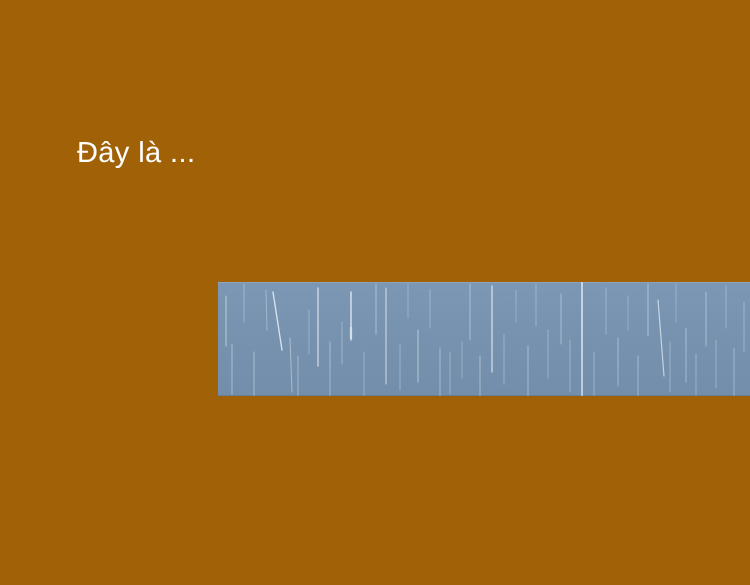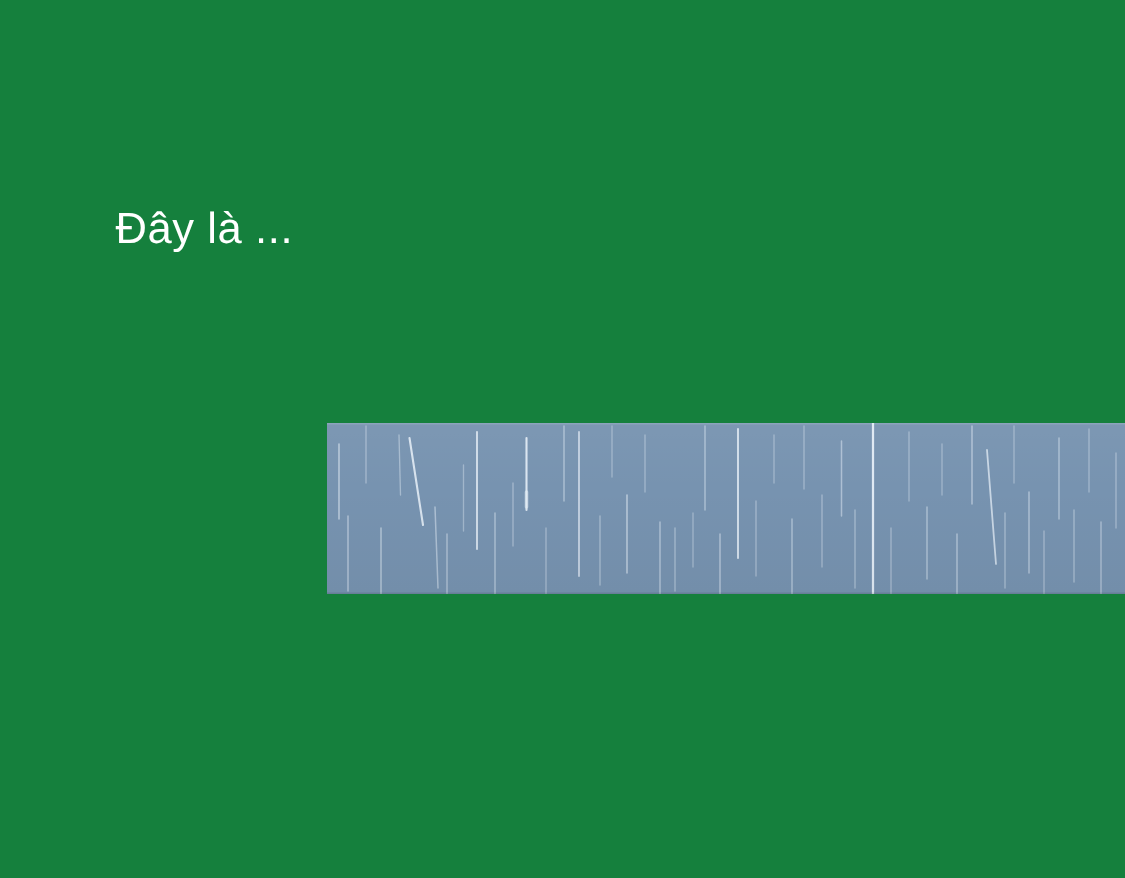--- a/index.html
+++ b/index.html
@@ -67,21 +67,21 @@
   #rain-panel .edge-bottom {
     position: absolute;
     left: 0; right: 0; bottom: 0;
     height: 1px;
     background: rgba(0,0,0,0.10);
   }
 </style>
 </head>
 <body style="background: rgb(0, 0, 0);">
 
-<div id="stage" style="width: 750px; height: 585px; background: #15803d;">
+<div id="stage" style="width: 750px; height: 585px; background: #a16207;">
 
   <div id="caption" style="color: rgb(255, 255, 255);">Đây là ...</div>
 
   <div id="rain-panel" style="left: 218px; top: 282px; width: 532px; height: 114px; background: rgb(119, 147, 176);">
     <svg id="rain-svg" viewBox="0 0 532 114" preserveAspectRatio="none" xmlns="http://www.w3.org/2000/svg">
         <line x1="8" y1="14" x2="8" y2="64" stroke="#e8f0f8" stroke-width="1.1" stroke-opacity="0.55" stroke-linecap="round"></line>
         <line x1="14" y1="62" x2="14" y2="112" stroke="#e8f0f8" stroke-width="1" stroke-opacity="0.5" stroke-linecap="round"></line>
         <line x1="26" y1="2" x2="26" y2="40" stroke="#e8f0f8" stroke-width="0.9" stroke-opacity="0.4" stroke-linecap="round"></line>
         <line x1="36" y1="70" x2="36" y2="114" stroke="#e8f0f8" stroke-width="1" stroke-opacity="0.52" stroke-linecap="round"></line>
         <line x1="48" y1="8" x2="49" y2="48" stroke="#e8f0f8" stroke-width="0.9" stroke-opacity="0.42" stroke-linecap="round"></line>

